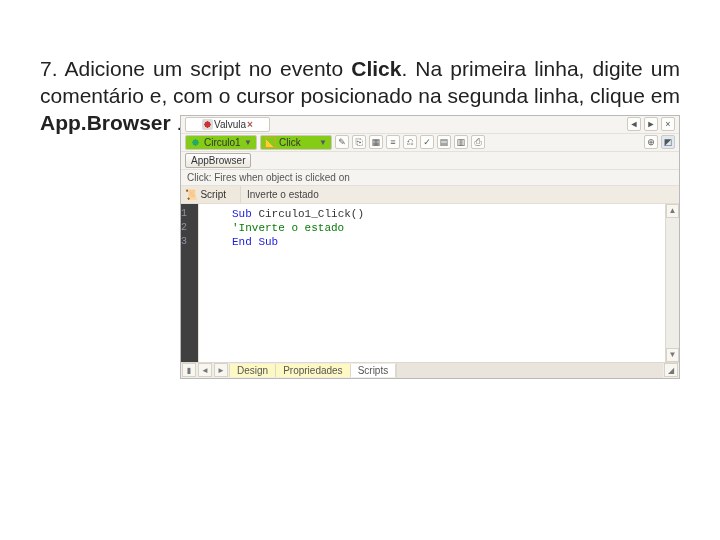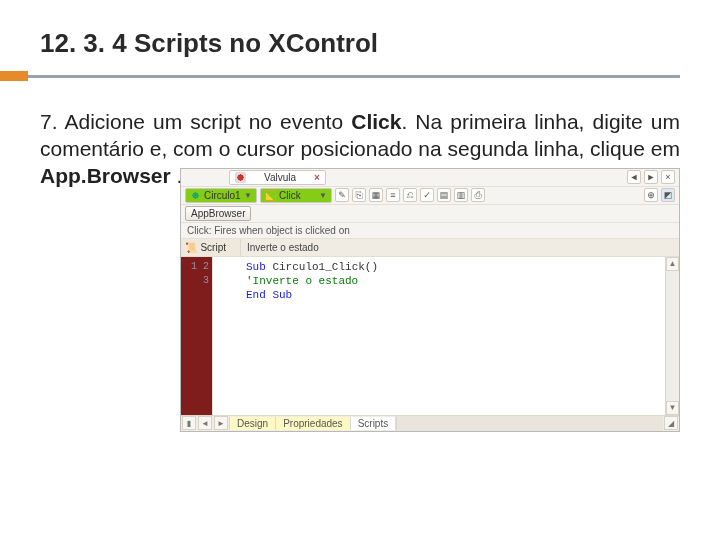--- a/index.html
+++ b/index.html
@@ -54,27 +54,26 @@
   }
   .ide-row {
     display: flex; align-items: center;
     padding: 2px 4px;
     gap: 3px;
     border-bottom: 1px solid #e4e1dc;
     background: #f6f4f0;
     height: 18px;
   }
   .tab {
-    display: inline-flex; align-items: center; gap: 18px;
+    display: inline-flex; align-items: center; gap: 1px;
     background: #fff;
     border: 1px solid #cfc9c0;
     border-radius: 2px;
-    padding: 1px 5px;
-    font-size: 10px;
-    margin-left: 44px;
+    padding: 1px 16px;
+    font-size: 10px;
   }
   .tab-close { color: #a55; font-weight: bold; cursor: pointer; }
   .tb-spacer { flex: 1; }
   .tb-btn {
     width: 14px; height: 14px;
     border: 1px solid #cfc9c0;
     background: #fdfdfb;
     display: inline-flex; align-items: center; justify-content: center;
     font-size: 9px;
     color: #555;
@@ -125,26 +124,25 @@
   .script-hdr-right {
     flex: 1; padding-left: 6px; font-size: 10px; color: #444;
   }
   .code-area {
     display: flex;
     background: #fff;
     height: 158px;
     position: relative;
   }
   .gutter {
-    width: 32px;
-    background: #7f1d1d;
+    width: 18px;
+    background: #404040;
     border-right: 1px solid #e7e2d8;
     font-size: 10px;
     color: #9590a8;
-    text-align: right;
     padding: 3px 3px 0 0;
     line-height: 14px;
     font-family: "Courier New", monospace;
   }
   .code {
     flex: 1;
     padding: 3px 4px;
     font-family: "Courier New", monospace;
     font-size: 11px;
     line-height: 14px;
@@ -186,27 +184,20 @@
   .ft-spacer { flex:1; background:#e9e5dc; border-left:1px solid #ddd8cd; height:100%; }
   .ico { width: 11px; height: 11px; display:inline-block; }
   .ico-valve { background: radial-gradient(circle at 50% 50%, #c33 0 40%, transparent 41%), #ddd; border-radius:2px; }
   .ico-circle { background: radial-gradient(circle at 50% 50%, #2a6 0 40%, transparent 41%); }
   .ico-bolt { background: linear-gradient(45deg,#fc3 40%, transparent 41%); border:1px solid #ca3; }
 </style>
 </head>
 <body>
 
 <div class="slide">
-  <div class="title-area">
-    <div class="title">12. 3. 4 Scripts no XControl</div>
-    <div class="rule-row">
-      <div class="accent-block"></div>
-      <div class="rule-line"></div>
-    </div>
-  </div>
 
   <p class="body-text">
     <span>7. Adicione um script no evento </span><span class="bold">Click</span><span>. Na primeira linha, digite um comentário e, com o cursor posicionado na segunda linha, clique em </span><span class="bold">App.Browser</span><span> .</span>
   </p>
 
   <div class="ide-wrap">
     <div class="ide">
 
       <div class="ide-row">
         <span class="tab">

